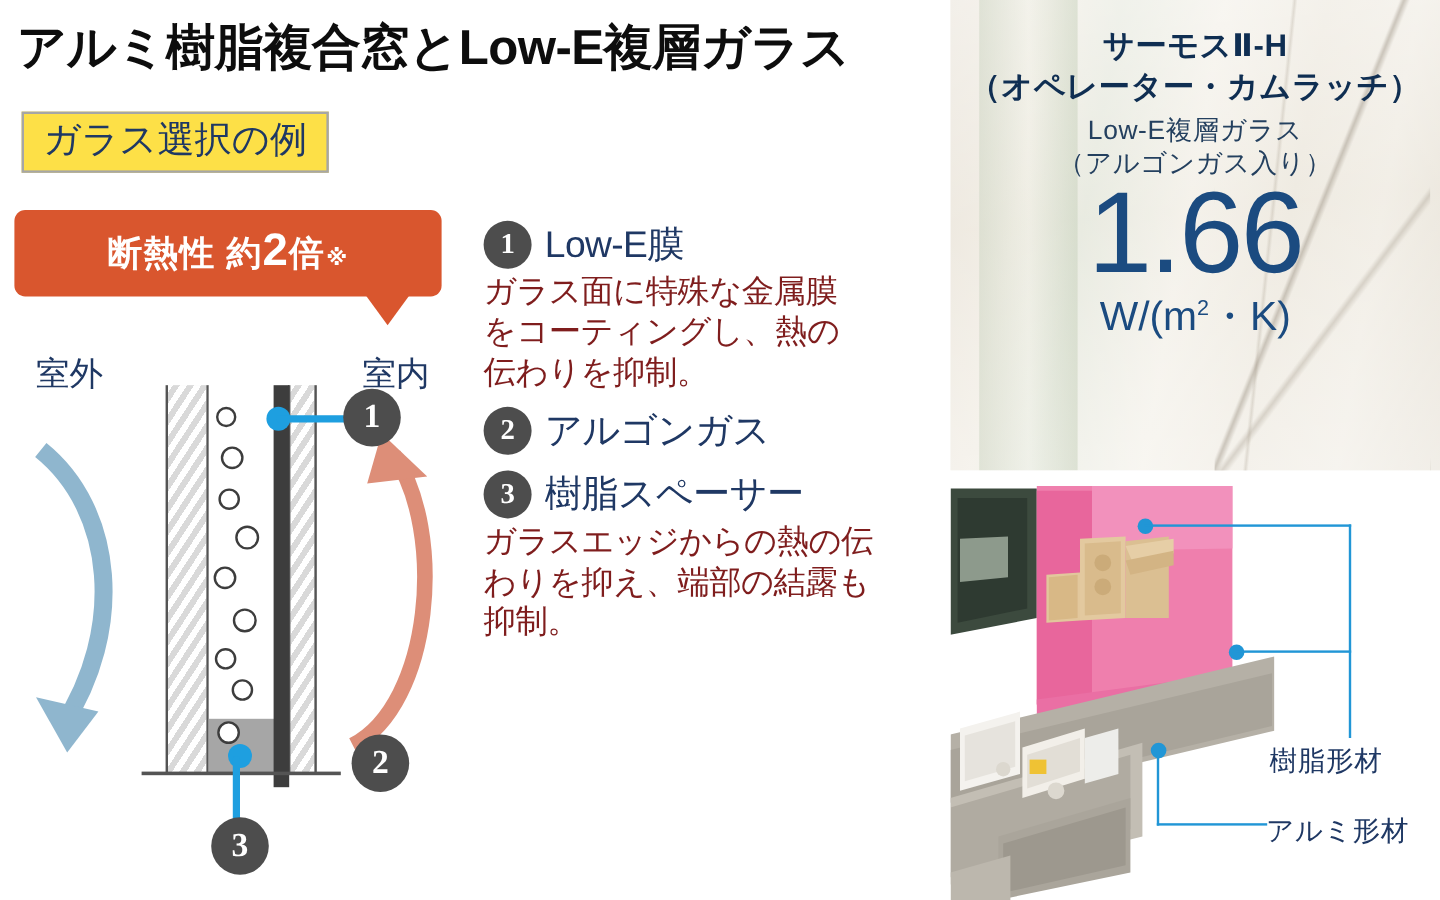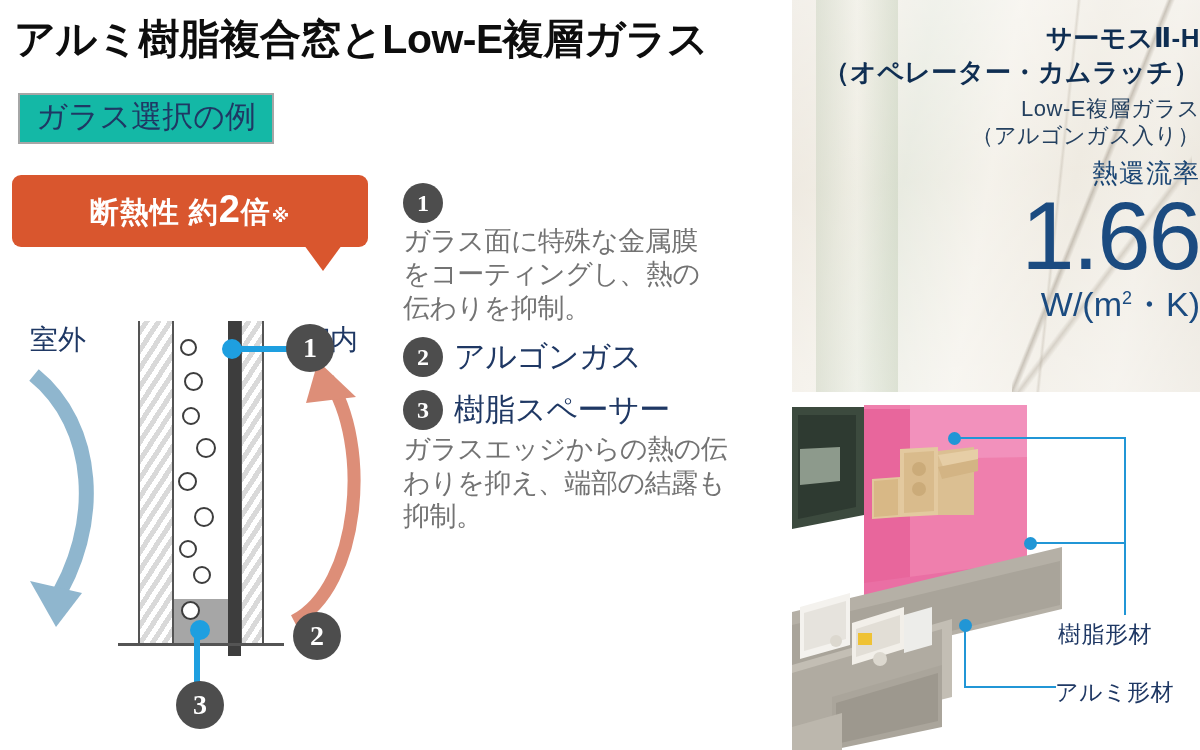--- a/index.html
+++ b/index.html
@@ -18,21 +18,21 @@
     position: absolute; left: 14px; top: 12px;
     font-size: 41px; font-weight: 700; color: #0d0d0d;
     letter-spacing: -0.5px; white-space: nowrap;
     font-family: "Liberation Sans", "DejaVu Sans", sans-serif;
   }
 
   #section-tag {
     position: absolute; left: 18px; top: 93px;
     padding: 4px 16px 7px 16px;
     border: 2px solid #a6a6a6;
-    background: #14b8a6;
+    background: #fde047;
     font-size: 31px; color: #1f3864; font-weight: 400;
     line-height: 1.15; white-space: nowrap;
   }
 
   
   #badge-wrap { position: absolute; left: 12px; top: 175px; width: 356px; height: 96px; }
   #badge-body {
     position: absolute; left: 0; top: 0; width: 356px; height: 72px;
     background: #d9562e; border-radius: 9px;
     display: flex; align-items: center; justify-content: center;
@@ -47,21 +47,21 @@
     position: absolute; left: 292px; top: 70px;
     width: 0; height: 0;
     border-left: 19px solid transparent;
     border-right: 19px solid transparent;
     border-top: 26px solid #d9562e;
   }
 
   
   #diagram { position: absolute; left: 0; top: 275px; width: 400px; height: 475px; }
   .env-label {
-    position: absolute; font-size: 28px; color: #1f3864; white-space: nowrap; margin-top: 28px;
+    position: absolute; font-size: 28px; color: #1f3864; white-space: nowrap;
   }
   #label-outside { left: 30px; top: 18px; }
   #label-inside  { left: 302px; top: 18px; }
 
   
   #glass { position: absolute; left: 138px; top: 46px; width: 126px; height: 324px; }
   .pane {
     position: absolute; top: 0; height: 324px;
     border-left: 2px solid #545454; border-right: 2px solid #545454;
     background-color: #f2f2f2;
@@ -104,21 +104,21 @@
   .feature { margin-bottom: 5px; }
   .feature-head { display: flex; align-items: center; gap: 11px; margin-bottom: 2px; }
   .feat-num {
     width: 40px; height: 40px; min-width: 40px; border-radius: 50%;
     background: #4d4d4d; color: #fff; font-size: 24px; font-weight: 700;
     display: flex; align-items: center; justify-content: center;
     font-family: "Liberation Serif", "DejaVu Serif", serif;
   }
   .feat-title { font-size: 31px; color: #1f3864; white-space: nowrap; letter-spacing: -0.5px; }
   .feat-body {
-    font-size: 27px; color: #737373; line-height: 1.24;
+    font-size: 27px; color: #7f1d1d; line-height: 1.24;
     letter-spacing: -0.5px; white-space: pre-line;
   }
 
   
   #right-col { position: absolute; left: 792px; top: 0; width: 408px; height: 750px; background:#fff; }
 
   #spec-panel {
     position: absolute; left: 0; top: 0; width: 408px; height: 392px;
     overflow: hidden;
   }
@@ -132,21 +132,21 @@
     content:""; position:absolute; left:6%; top:0; width:20%; height:100%;
     background: linear-gradient(90deg, rgba(206,214,196,0.55), rgba(236,240,228,0.25), rgba(198,208,186,0.5));
   }
   #spec-bg::after {
     content:""; position:absolute; right:2%; top:-10%; width:44%; height:120%;
     background:
       linear-gradient(112deg, transparent 46%, rgba(150,140,125,0.45) 47%, transparent 48.4%),
       linear-gradient(127deg, transparent 61%, rgba(160,150,134,0.34) 62%, transparent 63.2%),
       linear-gradient(96deg, transparent 30%, rgba(168,158,142,0.28) 31%, transparent 32%);
   }
-  #spec-inner { position: relative; padding-top: 22px; text-align: right; }
+  #spec-inner { position: relative; padding-top: 22px; text-align: center; }
   .spec-title {
     font-size: 26px; font-weight: 700; color: #0f2e52; line-height: 1.28;
     letter-spacing: 0.5px; white-space: nowrap;
   }
   .spec-sub {
     font-size: 22px; color: #24405f; line-height: 1.26; letter-spacing: 0.5px; white-space: nowrap;
   }
   .spec-metric-label {
     margin-top: 6px; font-size: 26px; color: #1b4674; letter-spacing: 1px; white-space: nowrap;
   }
@@ -241,20 +241,21 @@
       <div class="leader-dot" style="left:190px; top:345px;"></div>
       <div class="leader" style="left:197px; top:352px; width:64px; transform:rotate(90deg);"></div>
       <div class="num-circle" style="left:176px; top:406px;">3</div>
     </div>
 
     <div id="feature-list">
 
       <div class="feature">
         <div class="feature-head">
           <div class="feat-num">1</div>
+          <div class="feat-title">Low-E膜</div>
         </div>
         <div class="feat-body">ガラス面に特殊な金属膜
 をコーティングし、熱の
 伝わりを抑制。</div>
       </div>
 
       <div class="feature" style="margin-top:11px;">
         <div class="feature-head">
           <div class="feat-num">2</div>
           <div class="feat-title">アルゴンガス</div>
@@ -276,21 +277,20 @@
 
   <div id="right-col">
 
     <div id="spec-panel">
       <div id="spec-bg"></div>
       <div id="spec-inner">
         <div class="spec-title">サーモスⅡ-H</div>
         <div class="spec-title" style="margin-top:1px;">（オペレーター・カムラッチ）</div>
         <div class="spec-sub" style="margin-top:5px;">Low-E複層ガラス</div>
         <div class="spec-sub">（アルゴンガス入り）</div>
-        <div class="spec-metric-label">熱還流率</div>
         <div class="spec-value">1.66</div>
         <div class="spec-unit"><span>W/(m</span><sup>2</sup><span>・K)</span></div>
       </div>
     </div>
 
     <div id="photo-panel">
 
       <svg id="photo-art" viewBox="0 0 270 353">
         <rect x="0" y="0" width="270" height="353" fill="#ffffff"></rect>
 

